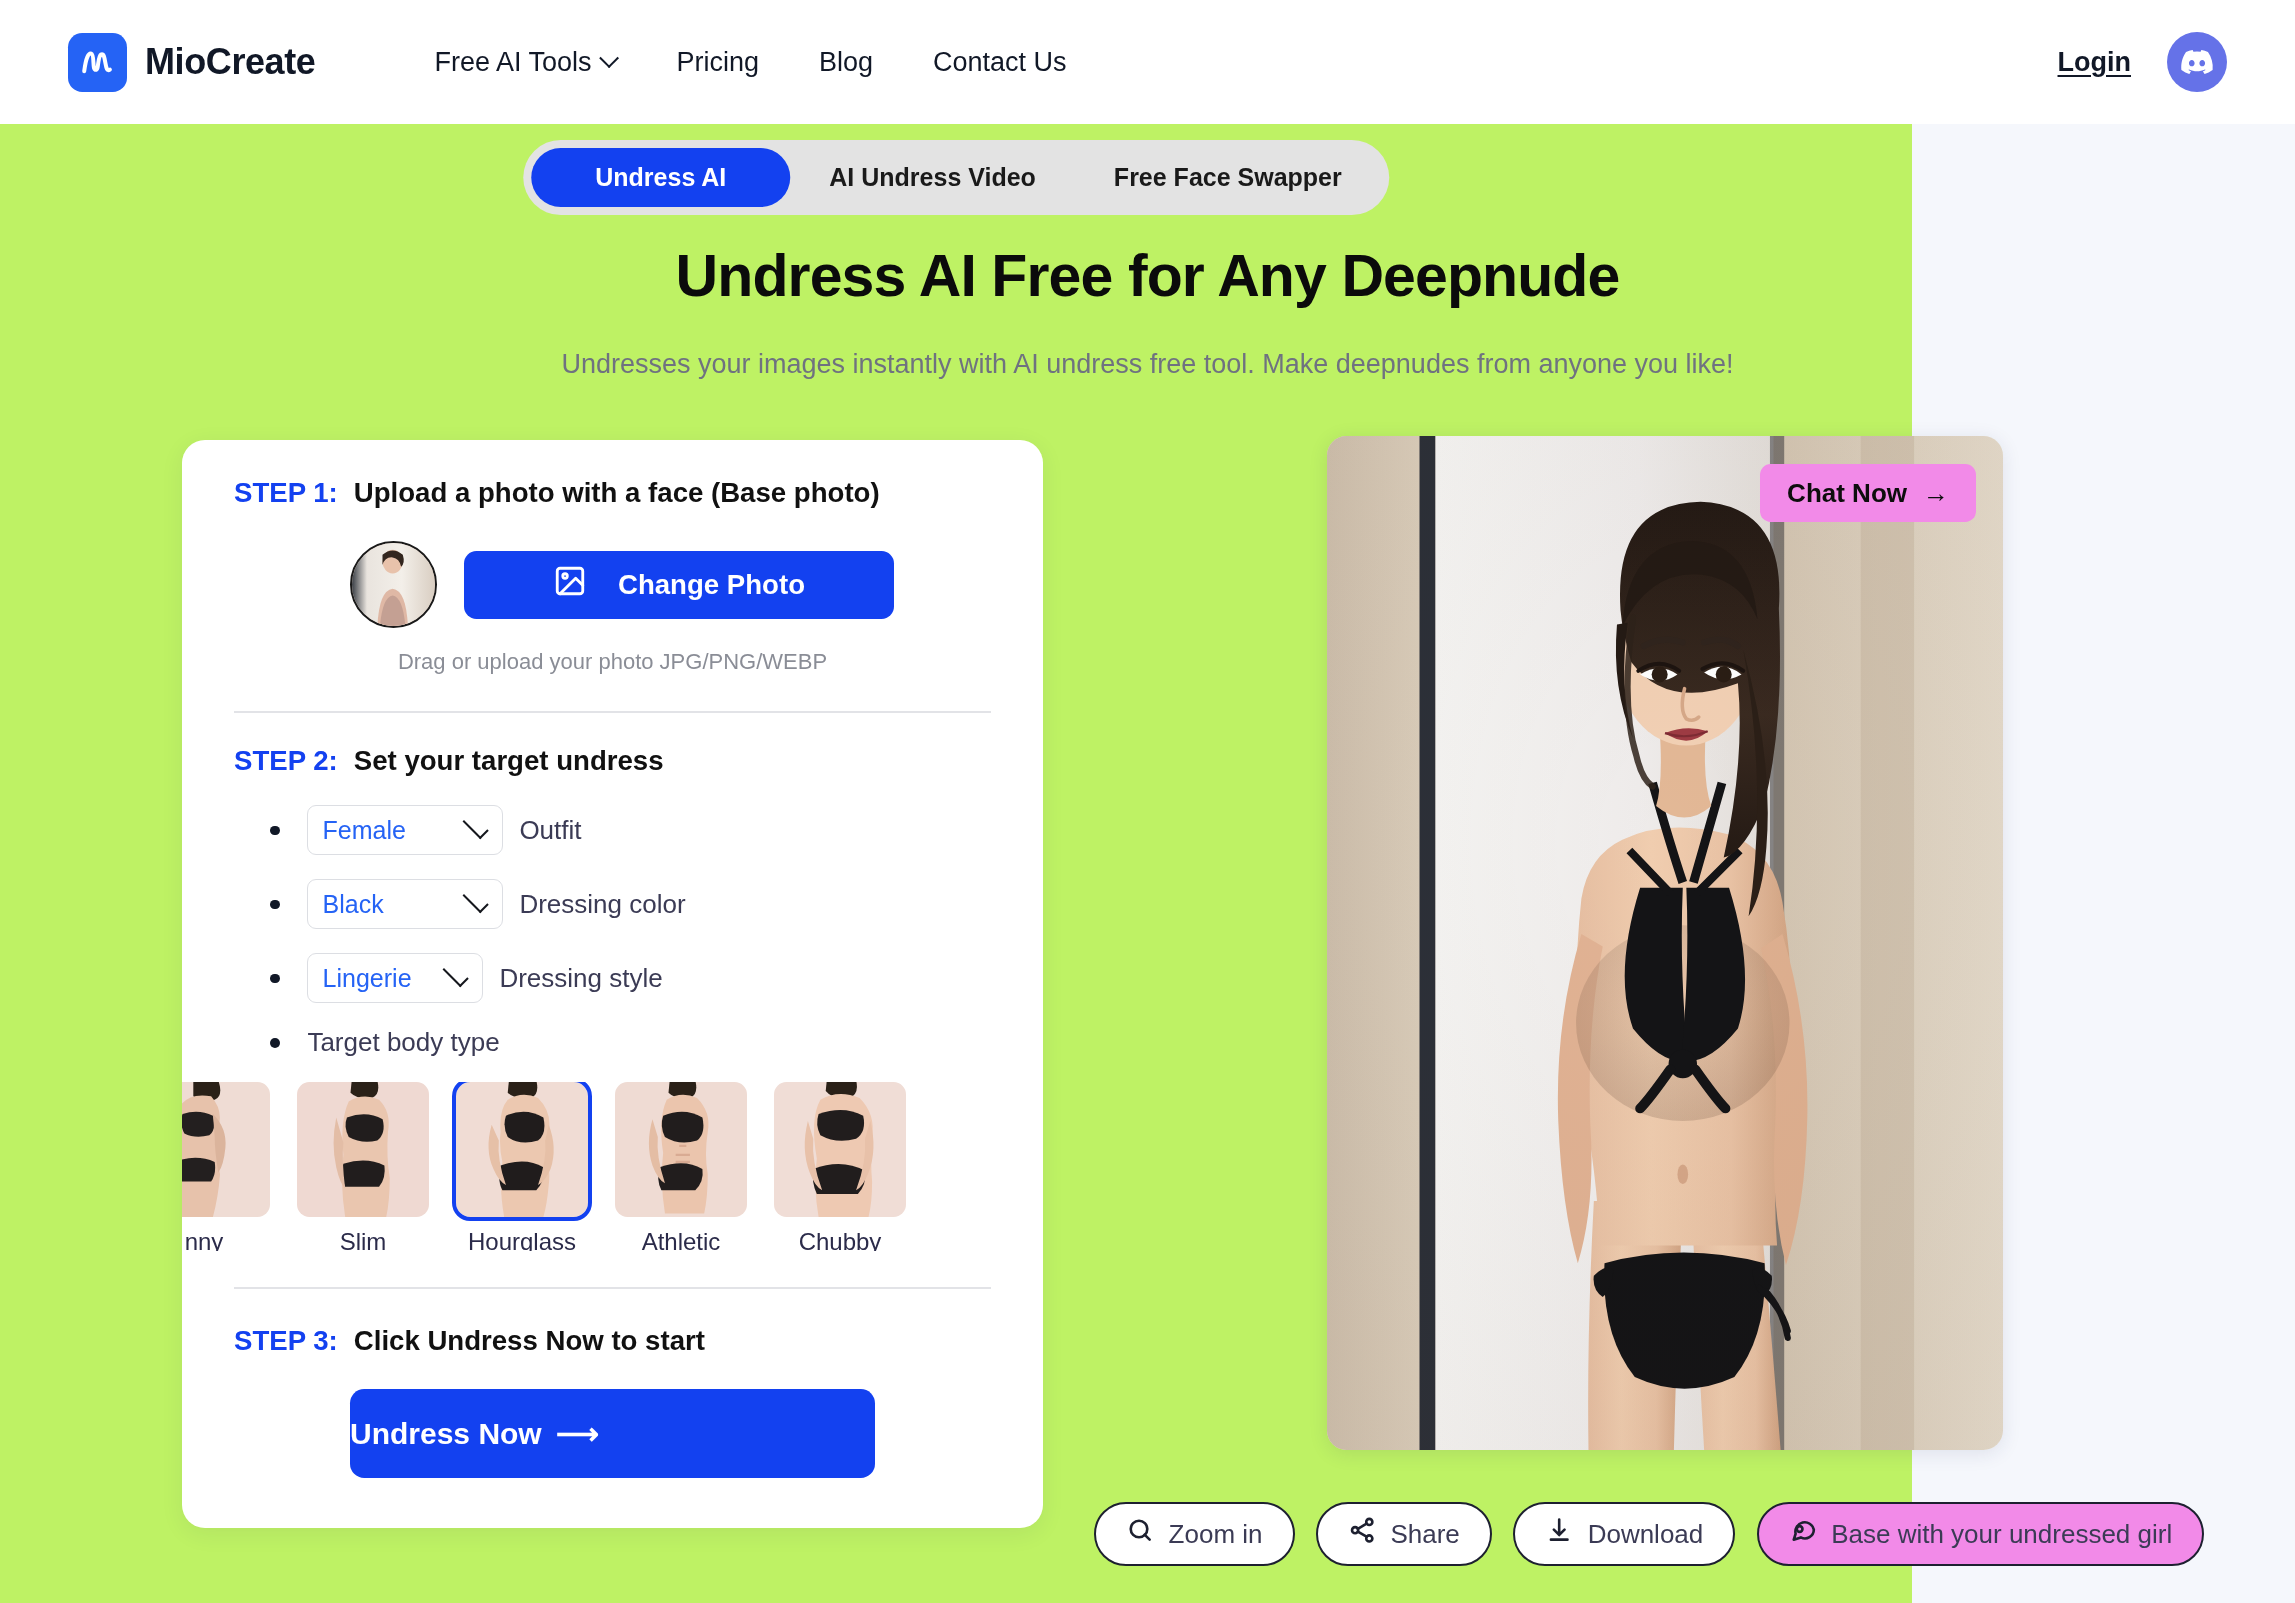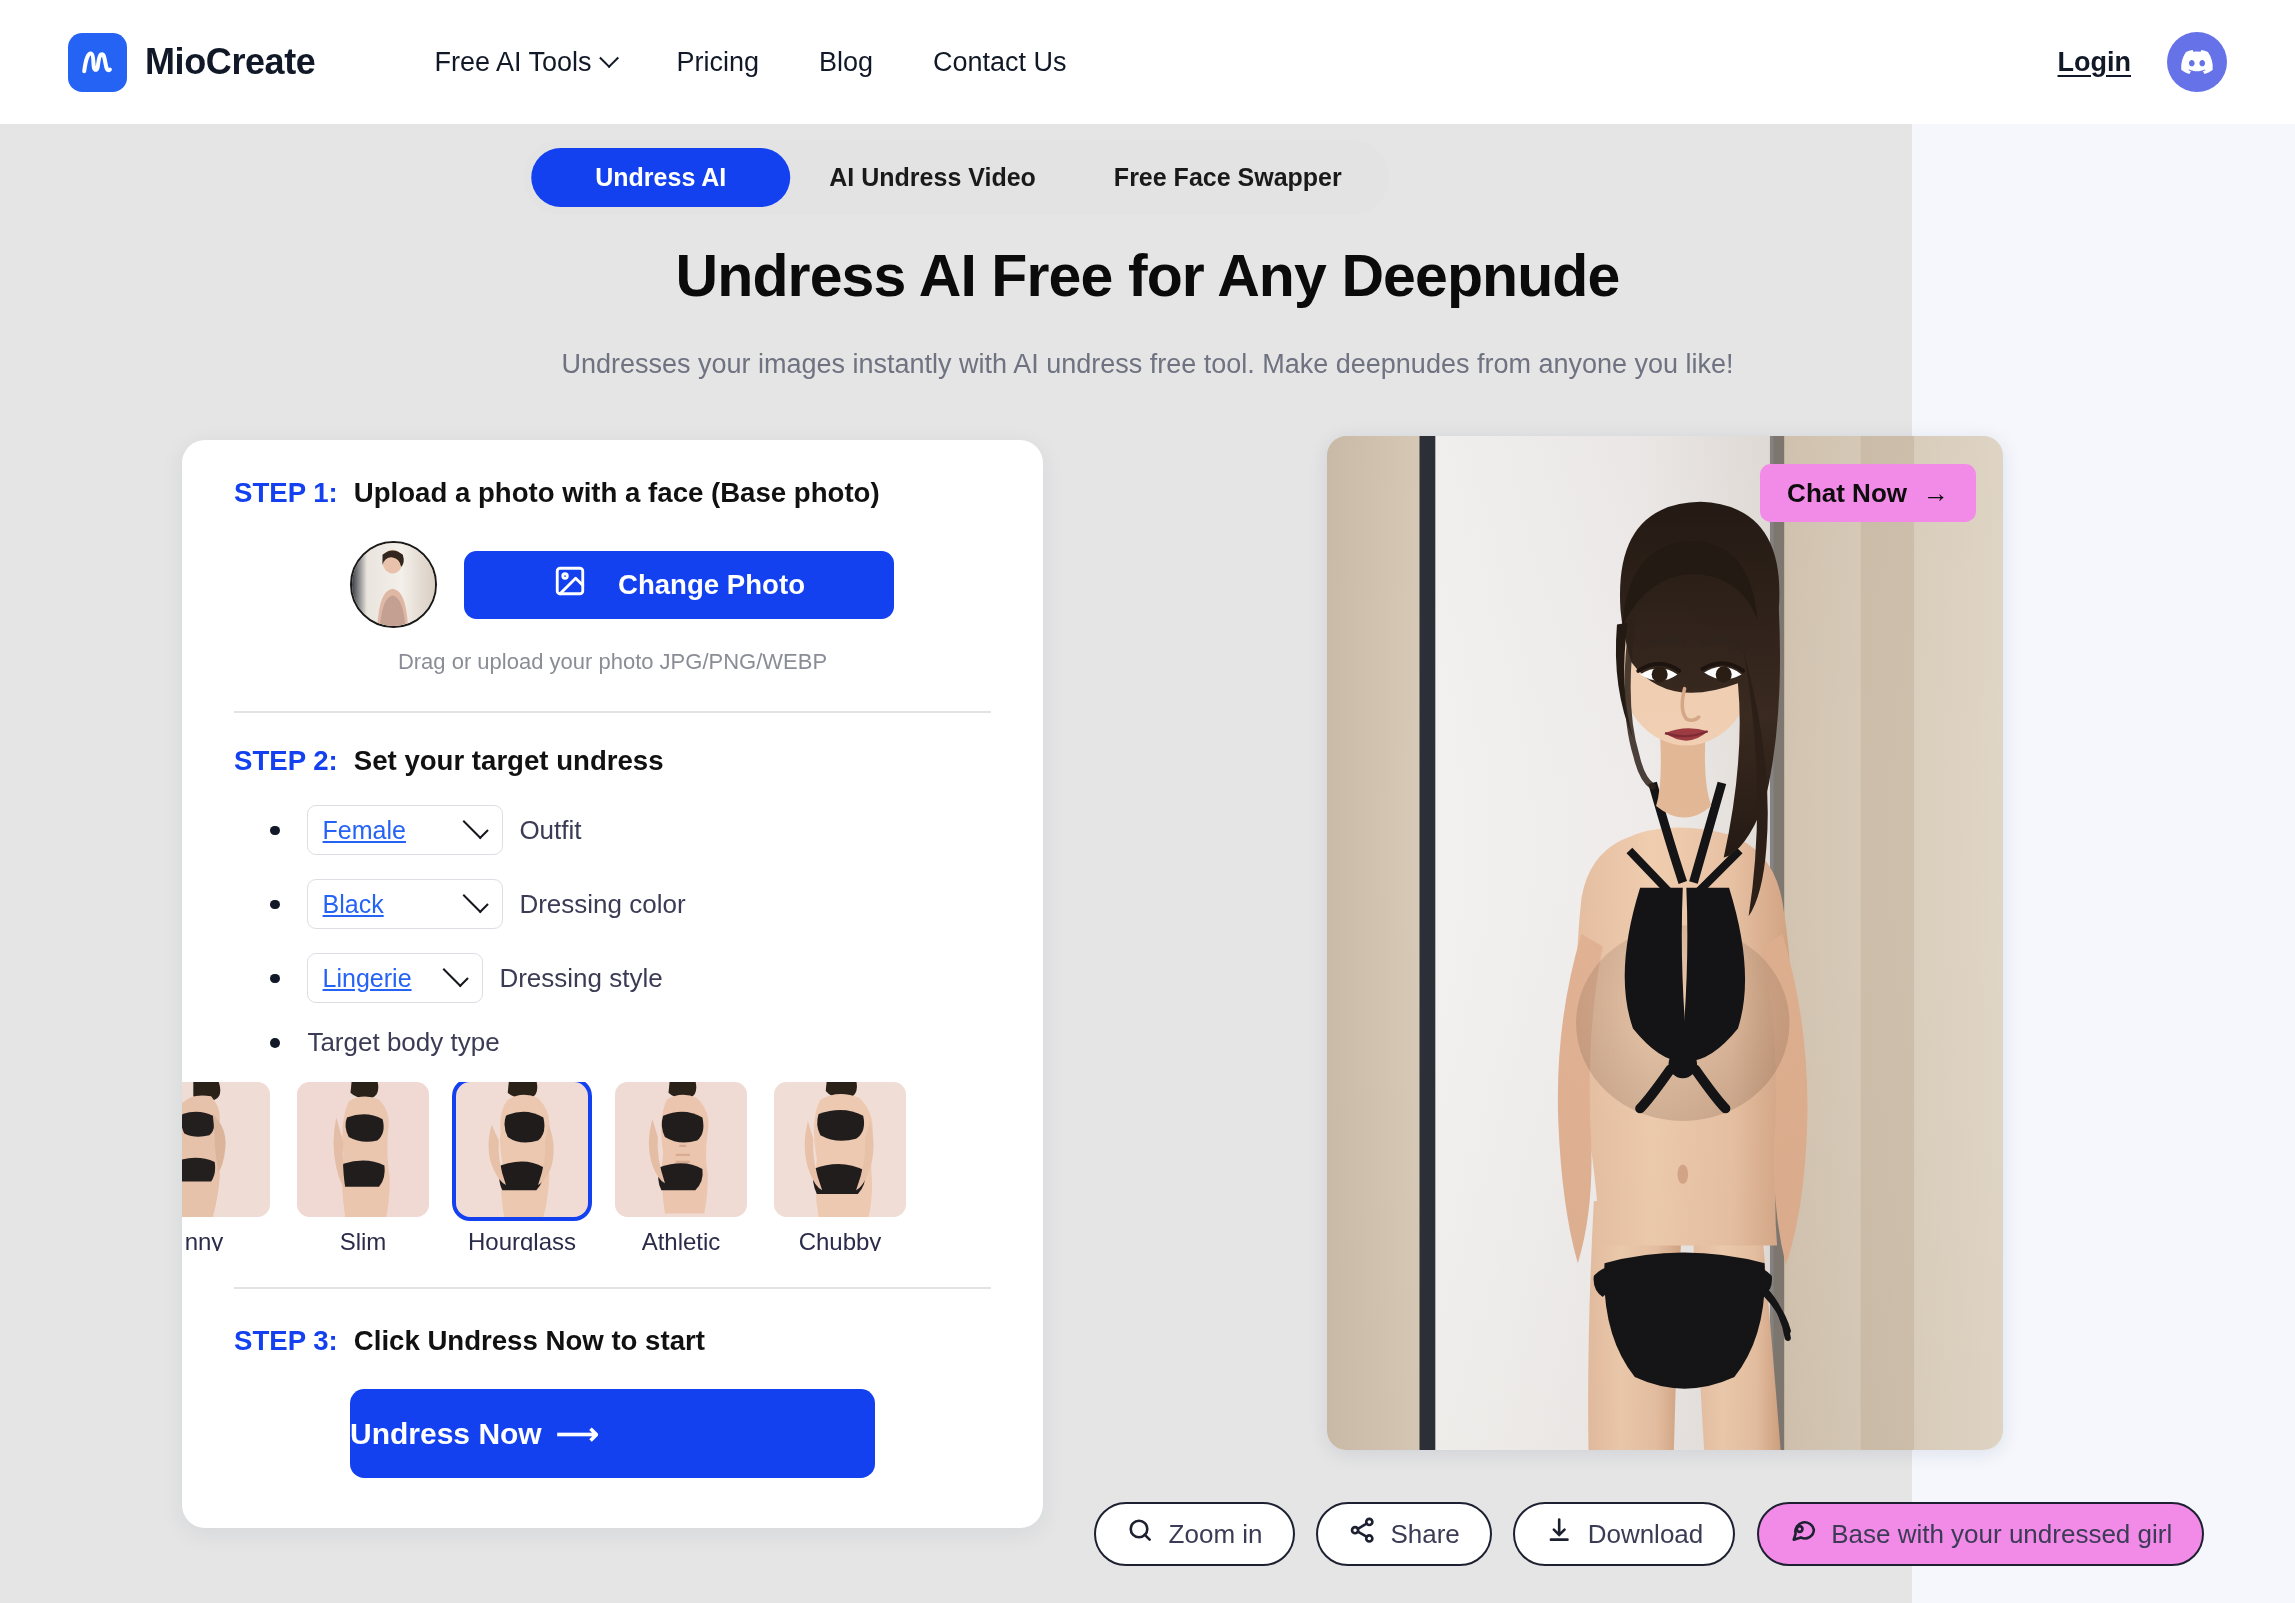--- a/index.html
+++ b/index.html
@@ -8,21 +8,21 @@
     height: 1604px;
     overflow: hidden;
     background: #f5f7fc;
     font-family: "Liberation Sans", sans-serif;
     -webkit-font-smoothing: antialiased;
   }
   #page {
     position: relative;
     width: 1912px;
     height: 1604px;
-    background: #e5e5e5;
+    background: #bef264;
   }
 
   
   .header {
     position: absolute;
     top: 0; left: 0;
     width: 2295px;
     height: 124px;
     background: #ffffff;
     display: flex;
@@ -231,21 +231,20 @@
     display: flex;
     align-items: center;
     padding: 0 14.2px;
     background: #fff;
     cursor: pointer;
   }
   .select .val {
     font-size: 25px;
     color: #2563f5;
     white-space: nowrap;
-    text-decoration: underline;
   }
   .select .caret {
     margin-left: auto;
     padding-left: 23px;
     display: inline-block;
     width: 12.4px; height: 12.4px;
     border-right: 2.7px solid #15171d;
     border-bottom: 2.7px solid #15171d;
     transform: rotate(45deg);
     position: relative;

